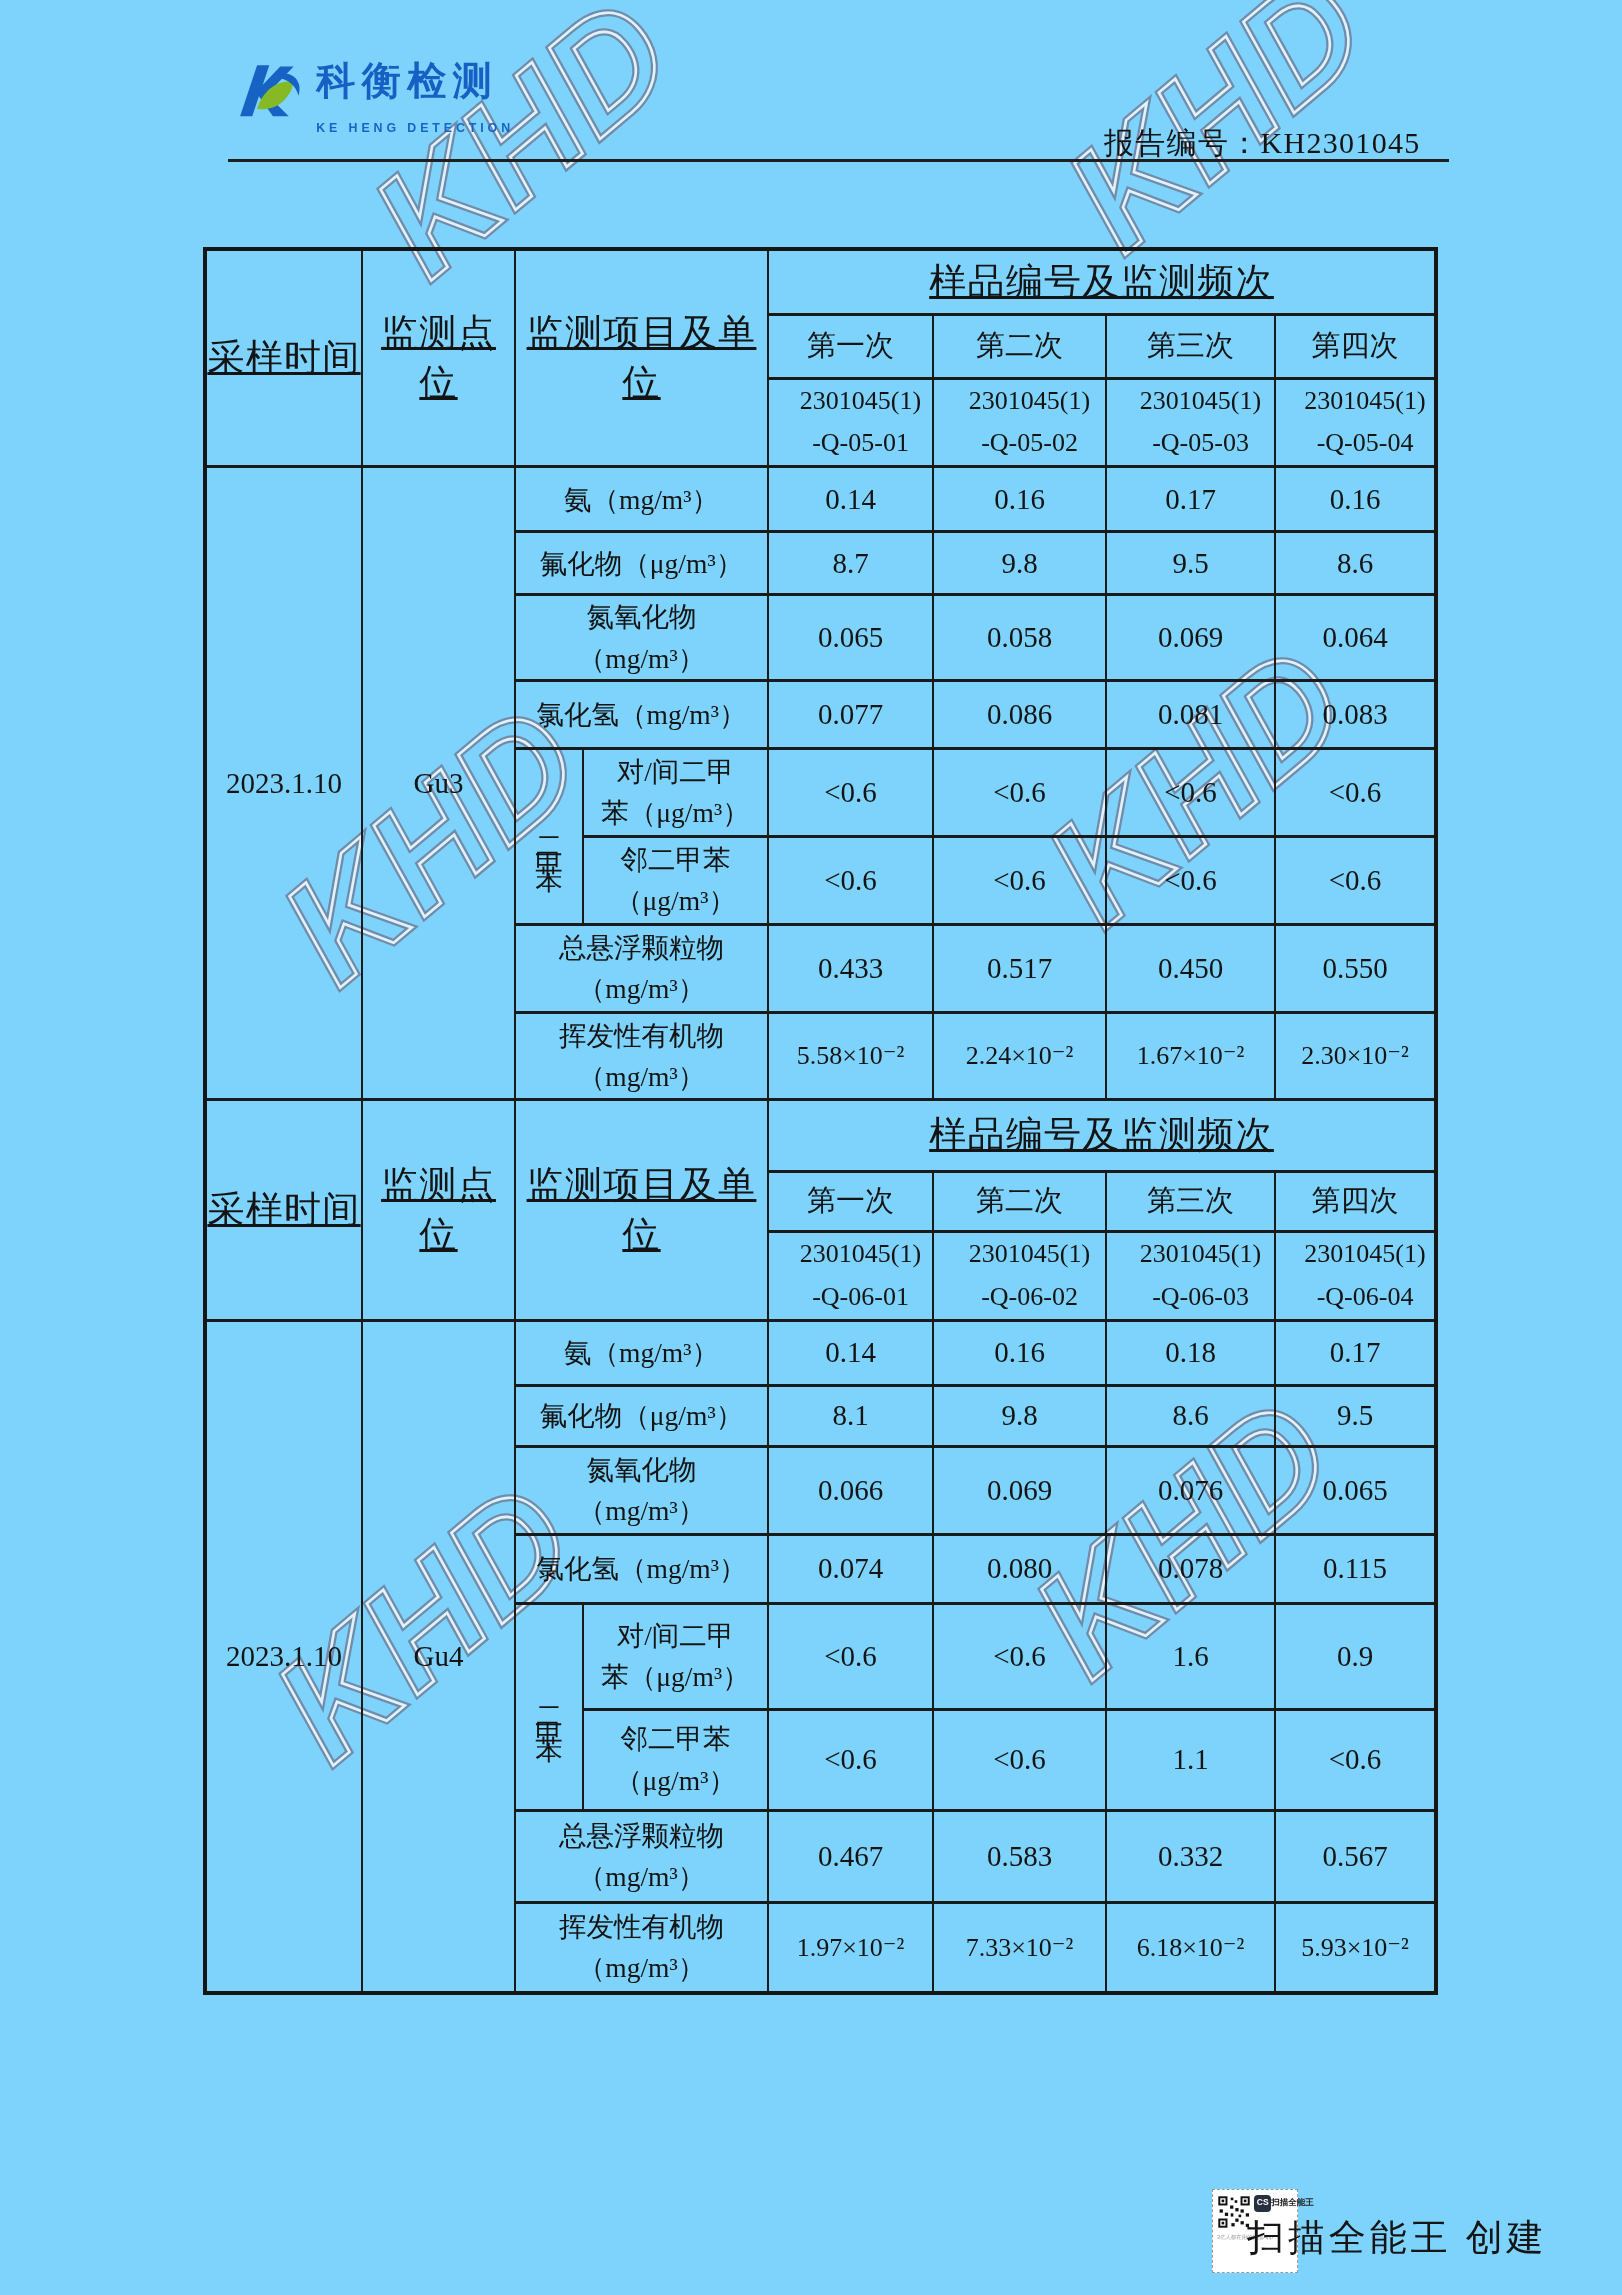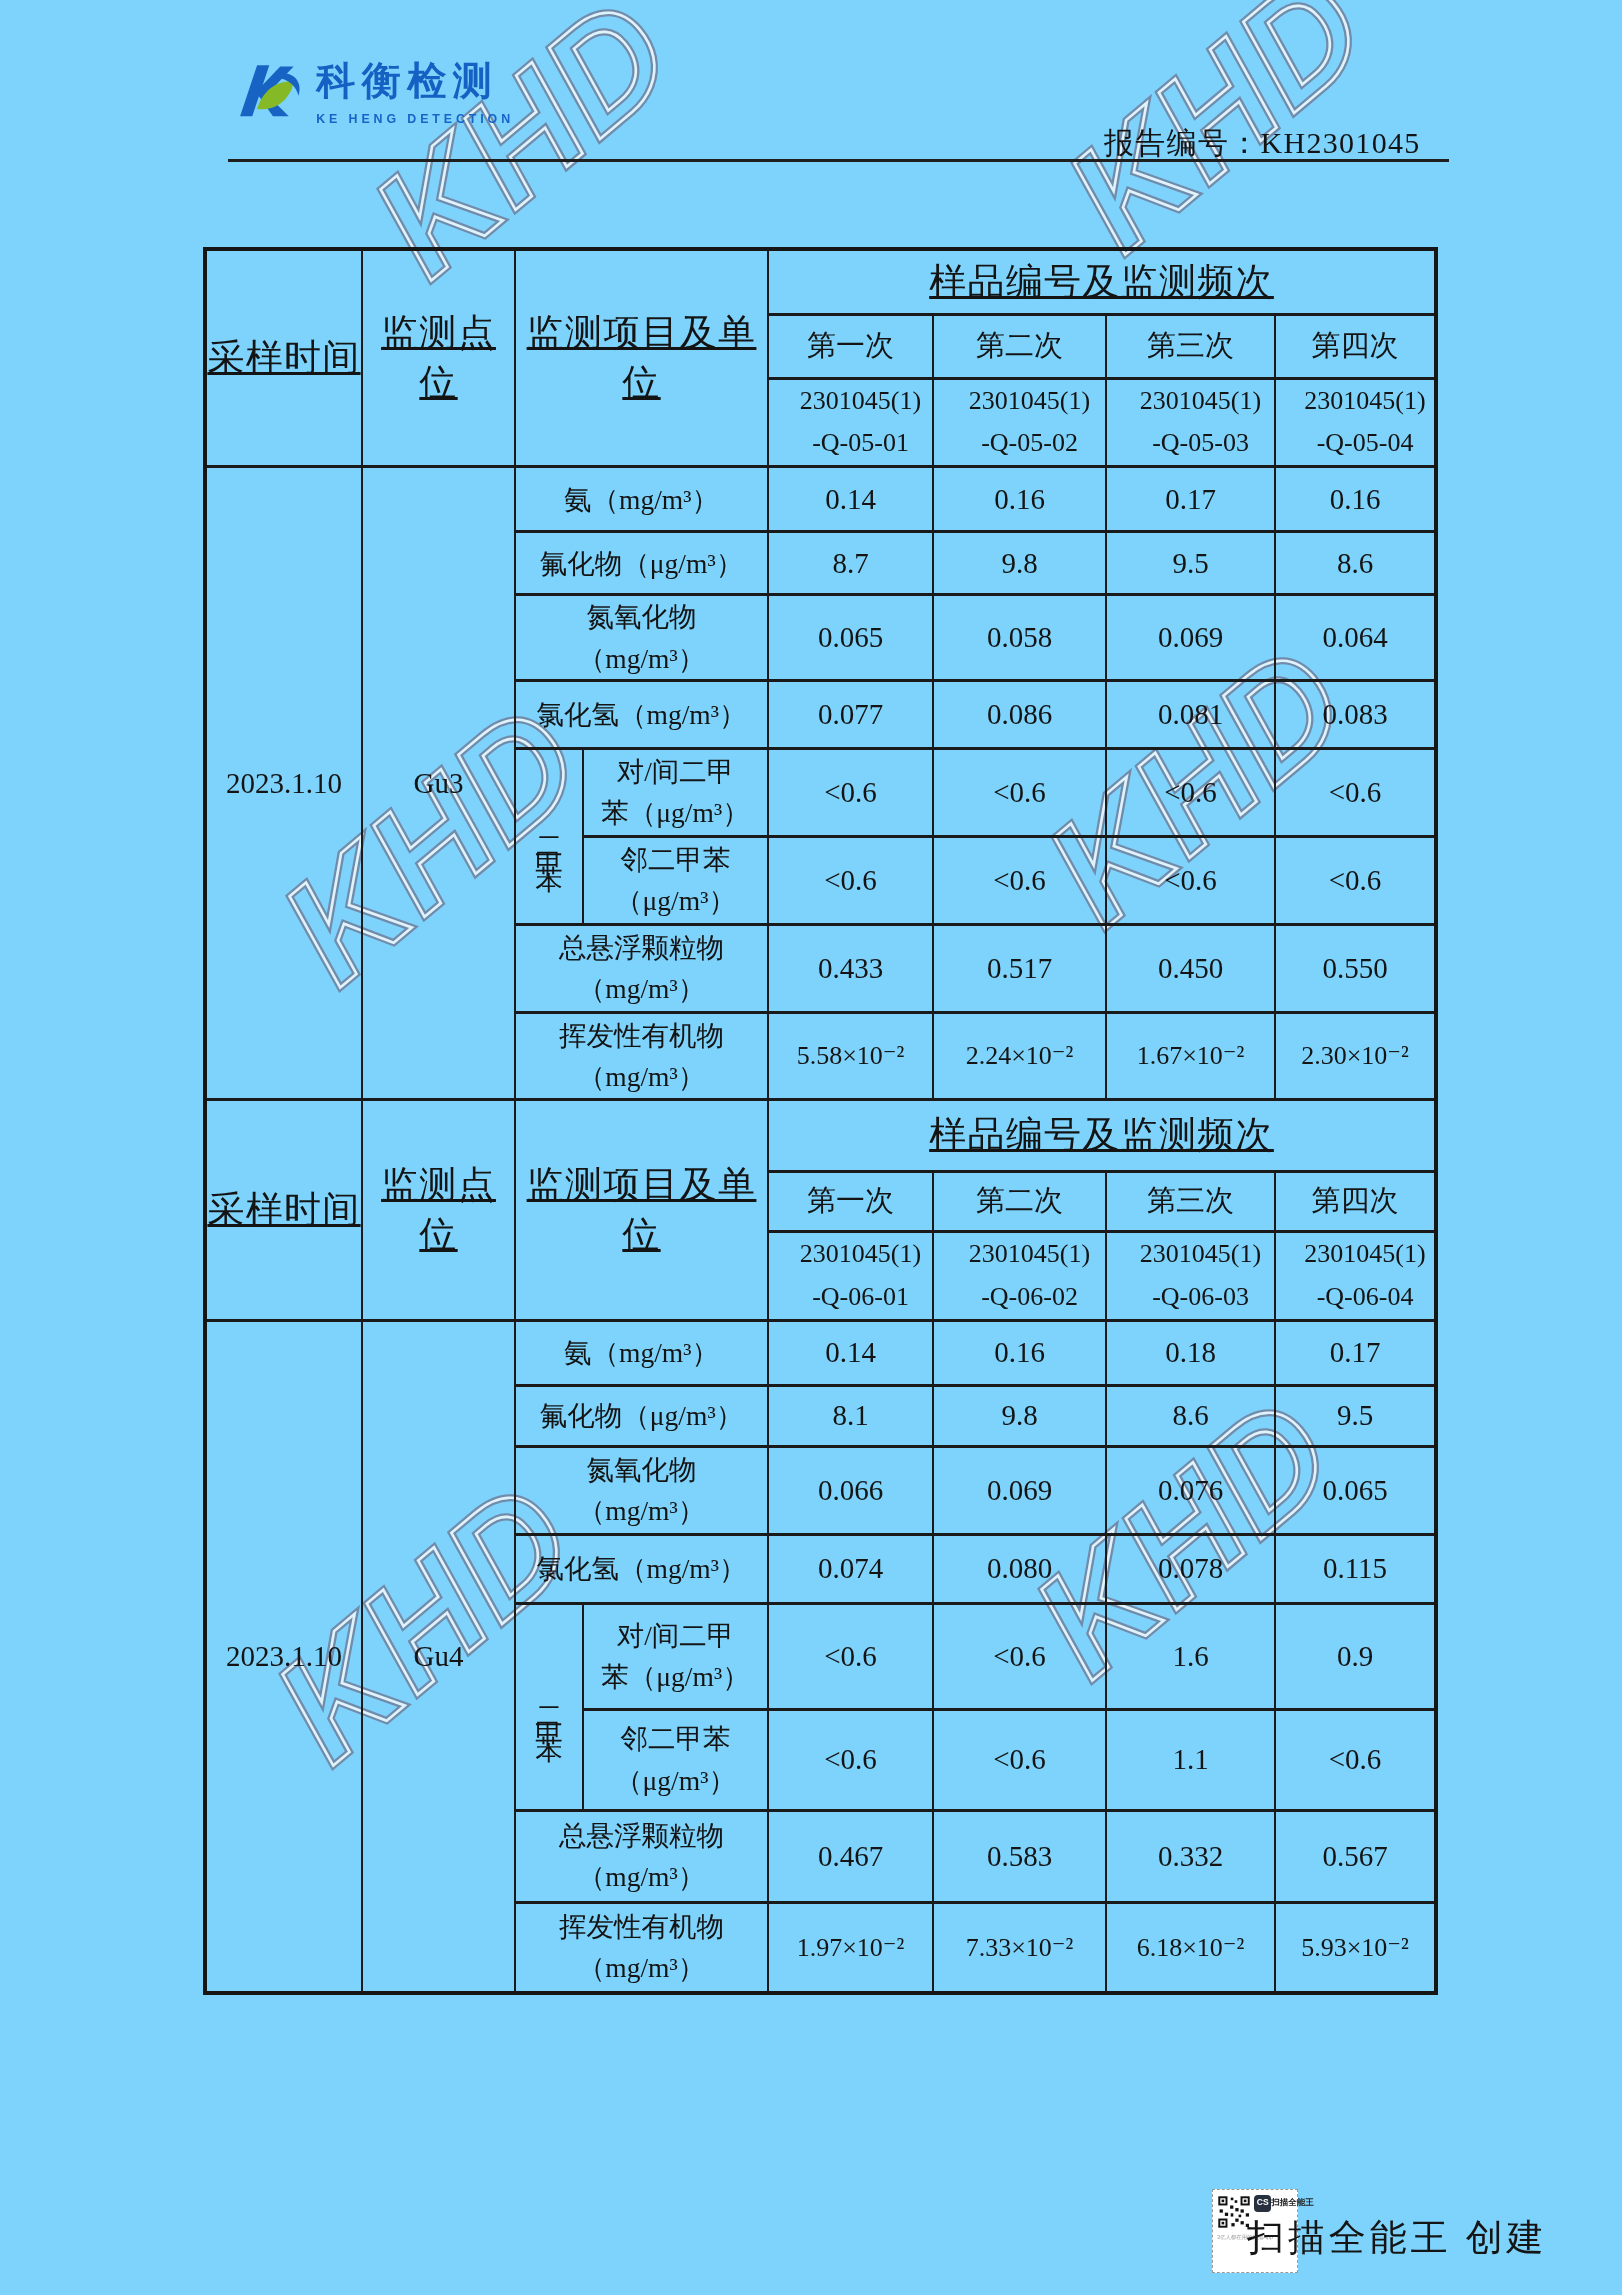--- a/index.html
+++ b/index.html
@@ -6,21 +6,21 @@
   #page{position:relative;width:1622px;height:2295px;background:#7dd3fc;overflow:hidden;
         font-family:"Liberation Serif","DejaVu Serif",serif;color:#141414;}
 
   
   .logo{position:absolute;left:234px;top:60px;display:flex;align-items:flex-start;}
   .logo-mark{width:73px;height:64px;flex:0 0 auto;}
   .logo-textcol{margin-left:9.2px;display:flex;flex-direction:column;}
   .logo-cn{font-family:"Liberation Sans","DejaVu Sans",sans-serif;font-weight:bold;
            font-size:39px;line-height:41px;color:#1560c3;letter-spacing:6.5px;white-space:nowrap;}
   .logo-en{font-family:"Liberation Sans","DejaVu Sans",sans-serif;font-weight:bold;
-           font-size:12.4px;color:#1565c8;letter-spacing:3.9px;margin-top:11px;white-space:nowrap;}
+           font-size:12.4px;color:#1565c8;letter-spacing:3.9px;margin-top:20px;white-space:nowrap;}
   .report-no{position:absolute;left:1104px;top:123px;font-size:30px;letter-spacing:1.3px;white-space:nowrap;}
   .header-rule{position:absolute;left:228px;top:159px;width:1221px;height:3.3px;background:#1f1f1f;}
 
   
   .doc-title{position:absolute;left:820px;top:201px;transform:translateX(-50%);
              font-size:31px;font-weight:bold;letter-spacing:2px;white-space:nowrap;}
 
   
   .wm{position:absolute;transform:translate(-50%,-50%) rotate(-40deg);
       font-family:"Liberation Sans","DejaVu Sans",sans-serif;font-style:italic;font-weight:800;

